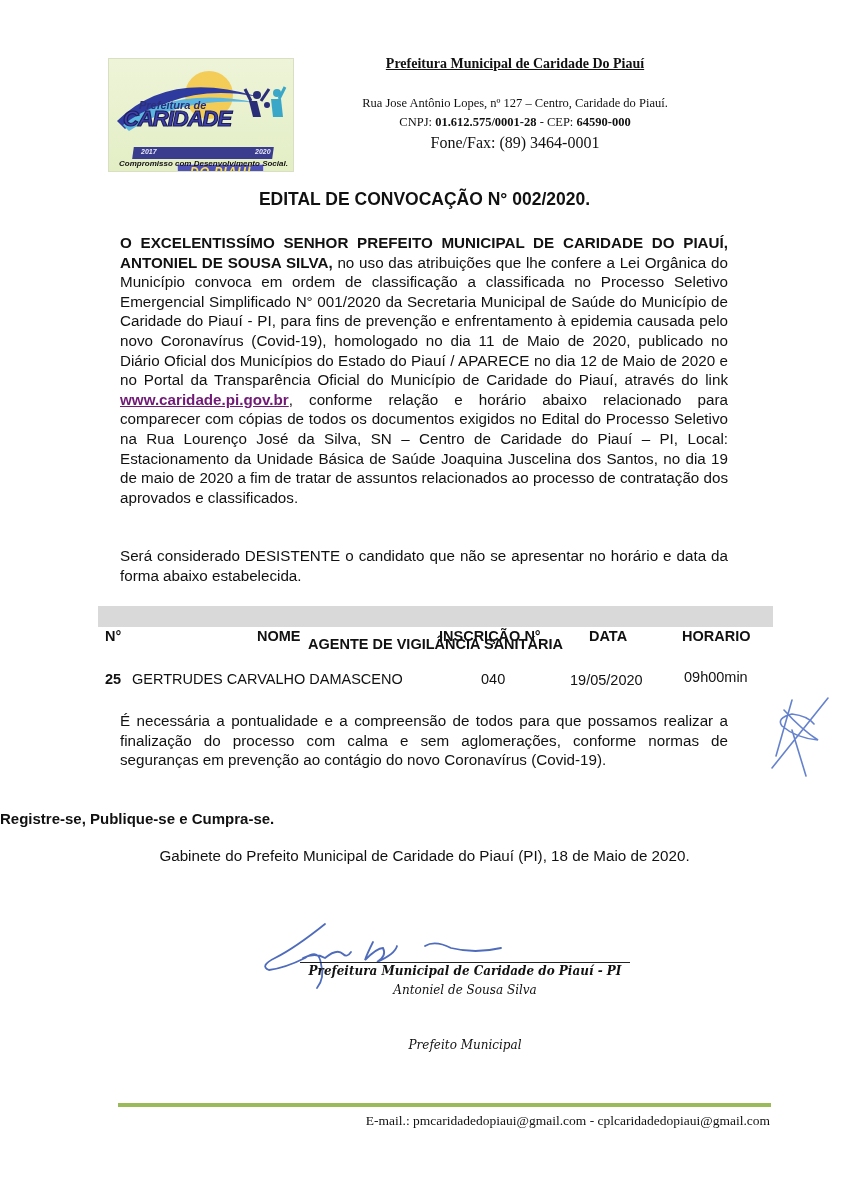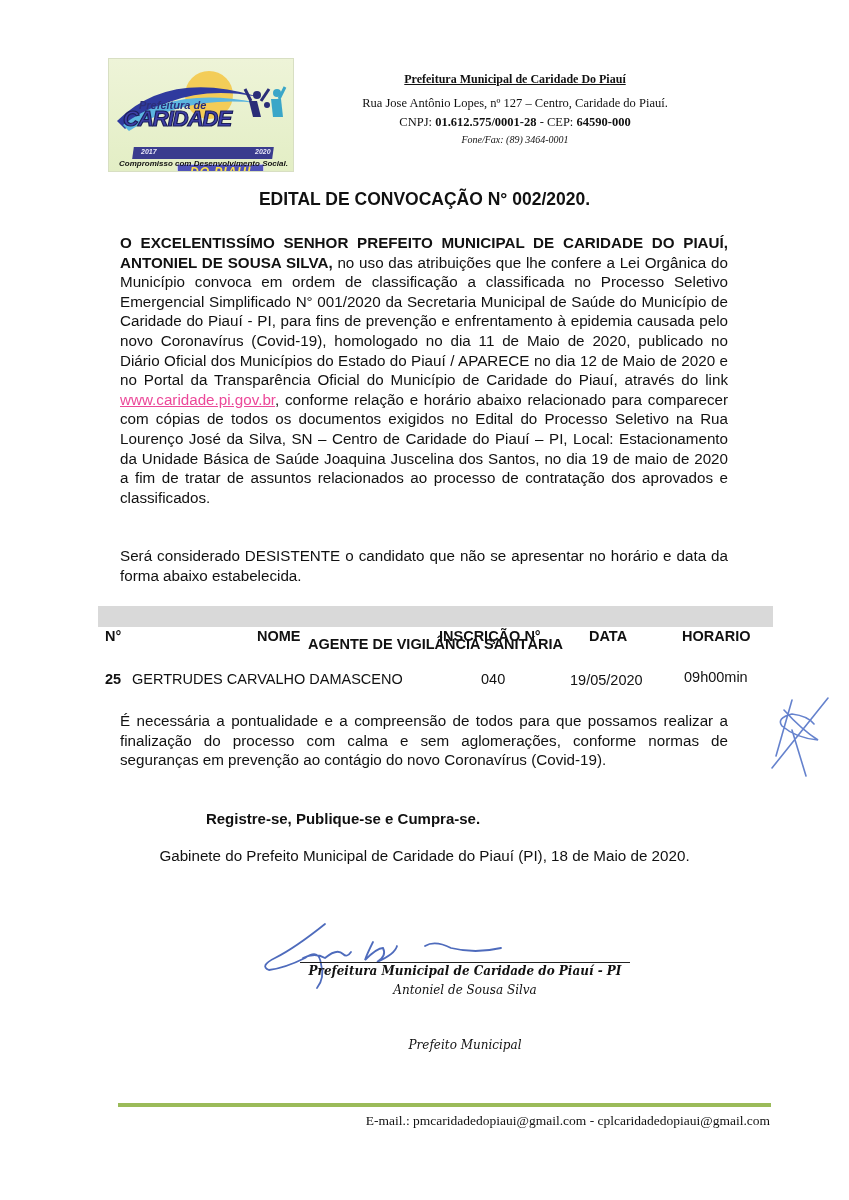--- a/index.html
+++ b/index.html
@@ -12,42 +12,42 @@
     .logo-pref { position: absolute; left: 30px; top: 40px; font-family: "Liberation Sans", sans-serif; font-weight: bold; font-size: 11px; color: #2c2f7a; }
     .logo-carid { position: absolute; left: 14px; top: 47px; font-family: "Liberation Sans", sans-serif; font-weight: bold; font-size: 22px; letter-spacing: -1px; color: #3e3fa8; -webkit-text-stroke: 1.2px #1c1f5a; }
     .logo-band { position: absolute; left: 24px; top: 88px; width: 140px; height: 12px; background: #3a3c8e; transform: skewX(-8deg); }
     .logo-y1 { position: absolute; left: 32px; top: 89px; font-family: "Liberation Sans", sans-serif; font-size: 7px; font-weight: bold; color: #e8e8f8; }
     .logo-y2 { position: absolute; left: 146px; top: 89px; font-family: "Liberation Sans", sans-serif; font-size: 7px; font-weight: bold; color: #e8e8f8; }
     .logo-dopiaui { position: absolute; left: 68px; top: 85px; padding: 0 12px; font-family: "Liberation Sans", sans-serif; font-size: 12px; font-weight: bold; color: #fde047; background: #5052b8; border: 1px solid #c8c8f0; line-height: 14px; letter-spacing: 1px; margin-top: 20px; }
     .logo-tag { position: absolute; left: 10px; top: 100px; font-family: "Liberation Sans", sans-serif; font-size: 8px; font-weight: bold; color: #111; white-space: nowrap; }
 
     
     .hdr { font-family: "Liberation Serif", serif; text-align: center; width: 420px; left: 305px; }
-    #hdr-title { top: 72px; font-size: 12px; font-weight: bold; text-decoration: underline; }
+    #hdr-title { top: 56px; font-size: 14px; font-weight: bold; text-decoration: underline; }
     #hdr-addr { top: 96px; font-size: 12.5px; }
     #hdr-cnpj { top: 115px; font-size: 12.5px; }
-    #hdr-fone { top: 134px; font-size: 10px; font-style: italic; }
+    #hdr-fone { top: 134px; font-size: 16px; }
 
     
     .sans { font-family: "Liberation Sans", sans-serif; }
     #doc-title { left: 0; width: 849px; top: 189px; text-align: center; font-size: 17.5px; font-weight: bold; }
     .para { left: 120px; width: 608px; font-size: 15.2px; line-height: 19.6px; text-align: justify; }
     #para1 { top: 233px; }
     #para2 { top: 546px; }
     #para3 { top: 711px; }
-    a.link { color: #ec4899; text-decoration: underline; }
+    a.link { color: #701a75; text-decoration: underline; font-weight: bold; }
 
     
     #tbl-band { left: 98px; top: 606px; width: 675px; height: 21px; background: #d9d9d9; }
     #tbl-title { left: 98px; top: 606px; width: 675px; text-align: center; font-size: 14.5px; font-weight: bold; line-height: 21px; margin-top: 28px; }
     .th { top: 628px; font-size: 14.5px; font-weight: bold; }
     .td { top: 671px; font-size: 14.5px; }
 
     
-    #closing { left: 0; width: 686px; top: 810px; text-align: center; font-size: 15px; font-weight: bold; }
+    #closing { left: 0; width: 686px; top: 810px; font-size: 15px; font-weight: bold; }
     #place-date { left: 0; width: 849px; top: 847px; text-align: center; font-size: 15.2px; }
 
     
     #sig-line { left: 300px; top: 962px; width: 330px; height: 1px; background: #222; }
     .sig { font-family: "DejaVu Serif", serif; font-style: italic; text-align: center; left: 265px; width: 400px; }
     #sig-org { top: 964px; font-size: 12px; font-weight: bold; }
     #sig-name { top: 983px; font-size: 12px; }
     #sig-role { top: 999px; font-size: 12px; margin-top: 39px; }
 
     

